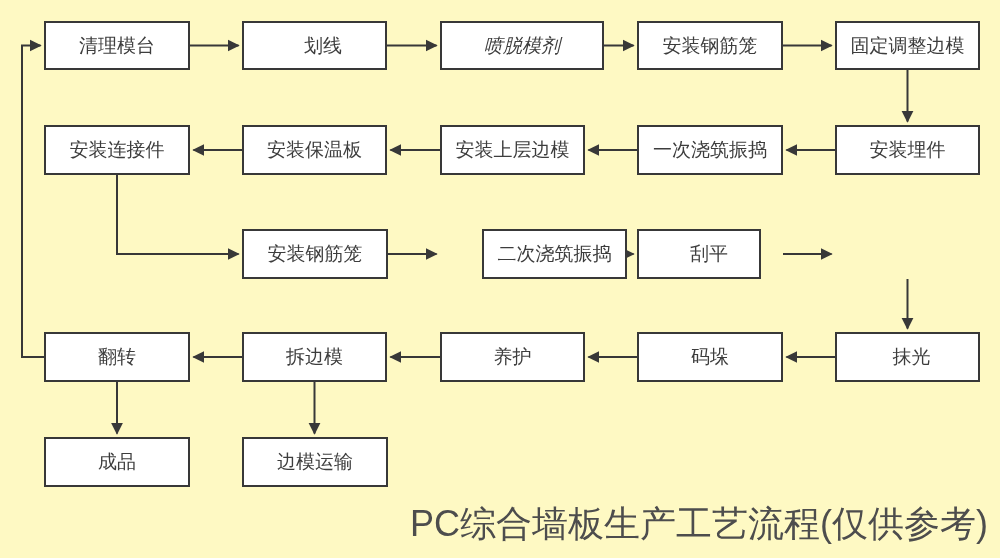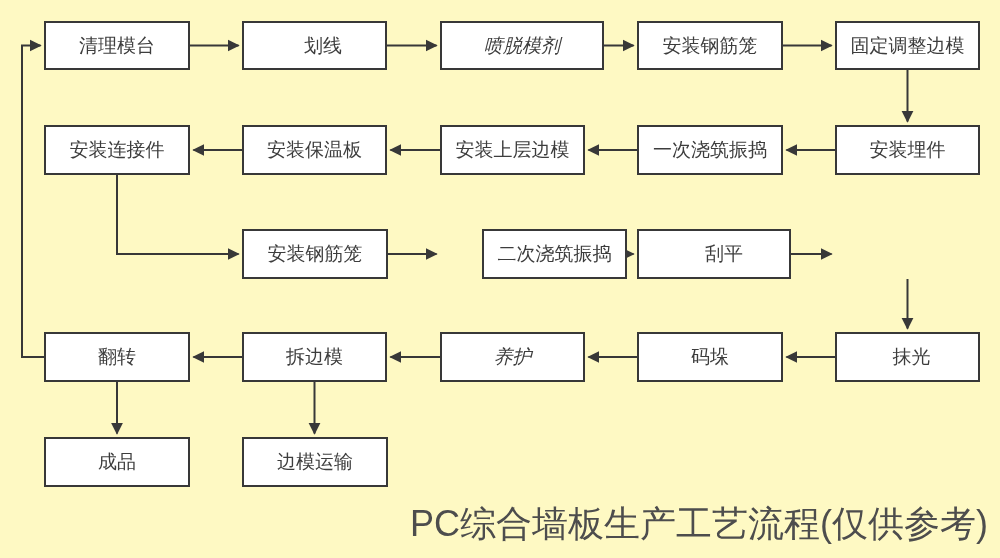--- a/index.html
+++ b/index.html
@@ -89,25 +89,25 @@
   <div class="node" style="left:835px; top:21px;  width:145px; height:49px;">固定调整边模</div>
 
   <div class="node" style="left:44px;  top:125px; width:146px; height:50px;">安装连接件</div>
   <div class="node" style="left:242px; top:125px; width:145px; height:50px;">安装保温板</div>
   <div class="node" style="left:440px; top:125px; width:145px; height:50px;">安装上层边模</div>
   <div class="node" style="left:637px; top:125px; width:146px; height:50px;">一次浇筑振捣</div>
   <div class="node" style="left:835px; top:125px; width:145px; height:50px;">安装埋件</div>
 
   <div class="node" style="left:242px; top:229px; width:146px; height:50px;">安装钢筋笼</div>
   <div class="node" style="left:440px; top:229px; width:145px; height:50px;margin-left:42px;">二次浇筑振捣</div>
-  <div class="node" style="left:637px; top:229px; width:154px; height:50px;padding-left:20px;">刮平</div>
+  <div class="node" style="left:637px; top:229px; width:124px; height:50px;padding-left:20px;">刮平</div>
 
   <div class="node" style="left:44px;  top:332px; width:146px; height:50px;">翻转</div>
   <div class="node" style="left:242px; top:332px; width:145px; height:50px;">拆边模</div>
-  <div class="node" style="left:440px; top:332px; width:145px; height:50px;font-style:italic;">养护</div>
+  <div class="node" style="left:440px; top:332px; width:145px; height:50px;">养护</div>
   <div class="node" style="left:637px; top:332px; width:146px; height:50px;">码垛</div>
   <div class="node" style="left:835px; top:332px; width:145px; height:50px;padding-left:8px;">抹光</div>
 
   <div class="node" style="left:44px;  top:437px; width:146px; height:50px;">成品</div>
   <div class="node" style="left:242px; top:437px; width:146px; height:50px;">边模运输</div>
 
   <div class="caption">PC综合墙板生产工艺流程(仅供参考)</div>
 
 </div>
 

